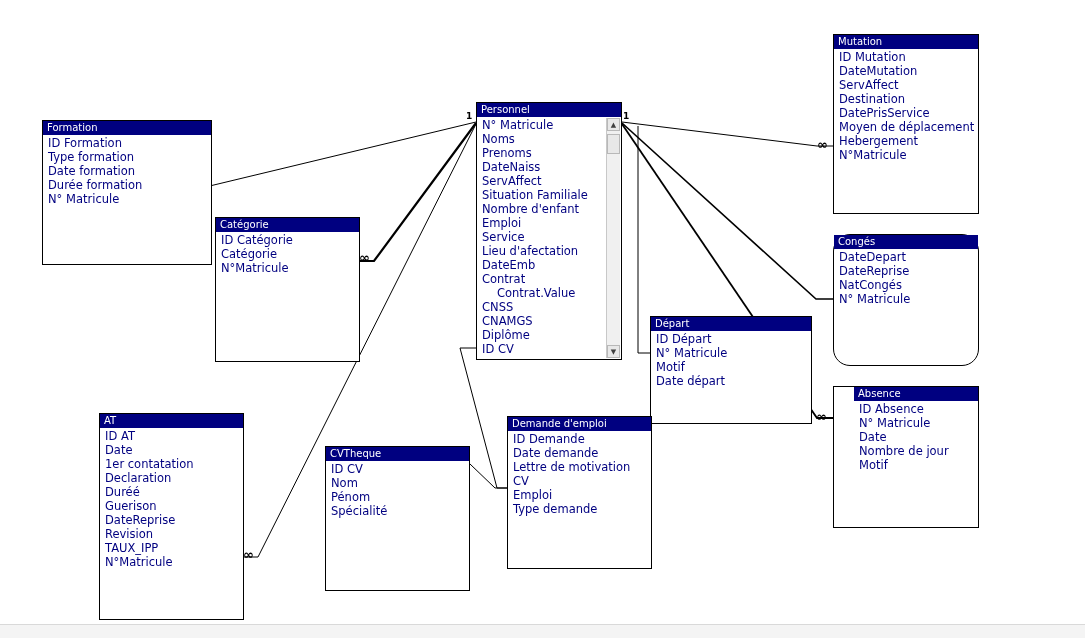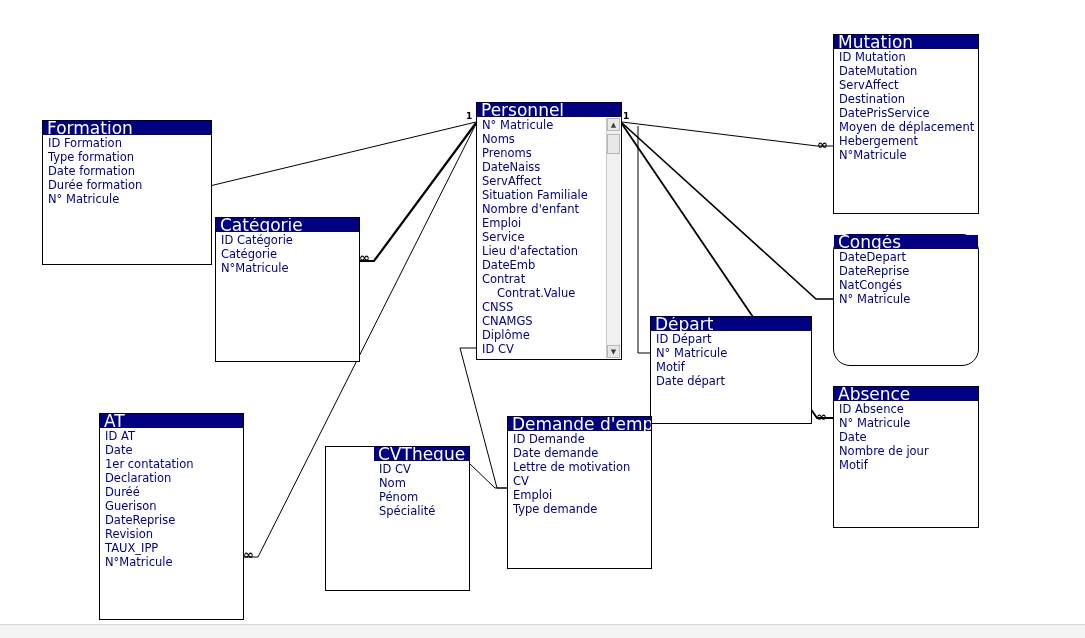--- a/index.html
+++ b/index.html
@@ -46,21 +46,21 @@
   .table-box {
     position: absolute;
     background: #ffffff;
     border: 1px solid #000000;
     box-sizing: border-box;
     z-index: 5;
   }
   .table-title {
     background: #000080;
     color: #ffffff;
-    font-size: 17px;
+    font-size: 10px;
     line-height: 14px;
     height: 14px;
     padding: 0 0 0 4px;
     white-space: nowrap;
     overflow: hidden;
     font-family: "DejaVu Sans", "Liberation Sans", sans-serif;
   }
   .field-list {
     padding: 1px 0 0 0;
     margin: 0;
@@ -243,21 +243,21 @@
   <div class="table-box" style="left:650px; top:316px; width:162px; height:108px;">
     <div class="table-title">Départ</div>
     <ul class="field-list">
       <li>ID Départ</li>
       <li>N° Matricule</li>
       <li>Motif</li>
       <li>Date départ</li>
     </ul>
   </div>
 
-  <div class="table-box" style="left:833px; top:386px; width:146px; height:142px;">
+  <div class="table-box" style="left:833px; top:386px; width:146px; height:142px;padding-left:20px;">
     <div class="table-title">Absence</div>
     <ul class="field-list">
       <li>ID Absence</li>
       <li>N° Matricule</li>
       <li>Date</li>
       <li>Nombre de jour</li>
       <li>Motif</li>
     </ul>
   </div>
 
@@ -282,21 +282,21 @@
     <ul class="field-list">
       <li>ID Demande</li>
       <li>Date demande</li>
       <li>Lettre de motivation</li>
       <li>CV</li>
       <li>Emploi</li>
       <li>Type demande</li>
     </ul>
   </div>
 
-  <div class="table-box" style="left:325px; top:446px; width:145px; height:145px;padding-left:48px;">
+  <div class="table-box" style="left:325px; top:446px; width:145px; height:145px;">
     <div class="table-title">CVTheque</div>
     <ul class="field-list">
       <li>ID CV</li>
       <li>Nom</li>
       <li>Pénom</li>
       <li>Spécialité</li>
     </ul>
   </div>
 
   <div class="card-mark card-one" style="left:466px; top:112px;">1</div>

